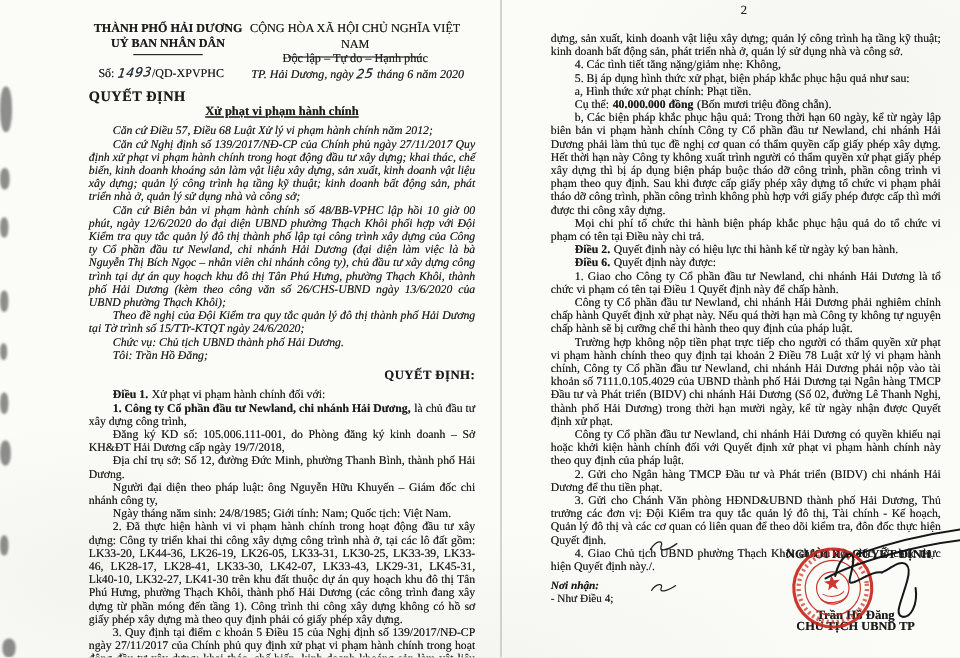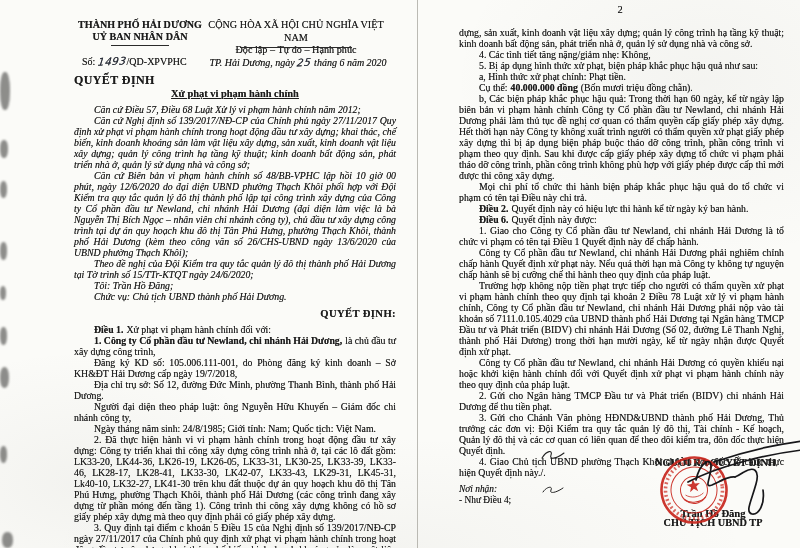--- a/index.html
+++ b/index.html
@@ -35,21 +35,21 @@
         transform:rotate(-3deg) skewX(-10deg);color:#262b38;font-size:10.5px;letter-spacing:.5px;}
   .title1{left:74px;top:73px;width:322px;font-weight:bold;font-size:12px;letter-spacing:.4px;}
   .title2{left:74px;top:88px;width:322px;text-align:center;font-weight:bold;font-size:10.4px;}
   .title2 span{text-decoration:underline;}
   .pageno{left:560px;top:4px;width:120px;text-align:center;font-size:10.5px;}
   
   .leftcol{left:74px;top:104px;width:322px;}
   .rightcol{left:459px;top:27px;width:325px;}
   
   .noinhan{margin-top:6px;font-size:9.4px;line-height:10.6px;width:170px;}
-  .nn-head{font-weight:normal;font-style:italic;text-indent:0 !important;}
+  .nn-head{font-weight:bold;font-style:italic;text-indent:0 !important;}
   .nn-item{text-indent:0 !important;}
   .sign-head{left:633px;top:457px;width:165px;text-align:center;font-weight:bold;font-size:10.3px;z-index:2;}
   .sign-title{left:638px;top:517px;width:150px;text-align:center;font-weight:bold;font-size:10.3px;z-index:2;}
   .sign-name{left:638px;top:508px;width:150px;text-align:center;font-weight:bold;font-size:10.6px;z-index:2;}
   .seal{left:655px;top:452px;z-index:3;opacity:.92;transform:rotate(-7deg);}
   .signature{left:618px;top:428px;z-index:4;}
   .divider{left:417px;top:0;width:1px;height:548px;background:#abaaa2;opacity:.8;}
   .smudge{background:#343432;opacity:.55;border-radius:45%;filter:blur(1px);}
   .squiggle{z-index:2;}
 </style>
@@ -96,22 +96,22 @@
     </div>
 
     <div class="abs title1">QUYẾT ĐỊNH</div>
     <div class="abs title2"><span>Xử phạt vi phạm hành chính</span></div>
 
     <div class="col leftcol">
       <p class="it">Căn cứ Điều 57, Điều 68 Luật Xử lý vi phạm hành chính năm 2012;</p>
       <p class="it">Căn cứ Nghị định số 139/2017/NĐ-CP của Chính phủ ngày 27/11/2017 Quy định xử phạt vi phạm hành chính trong hoạt động đầu tư xây dựng; khai thác, chế biến, kinh doanh khoáng sản làm vật liệu xây dựng, sản xuất, kinh doanh vật liệu xây dựng; quản lý công trình hạ tầng kỹ thuật; kinh doanh bất động sản, phát triển nhà ở, quản lý sử dụng nhà và công sở;</p>
       <p class="it">Căn cứ Biên bản vi phạm hành chính số 48/BB-VPHC lập hồi 10 giờ 00 phút, ngày 12/6/2020 do đại diện UBND phường Thạch Khôi phối hợp với Đội Kiểm tra quy tắc quản lý đô thị thành phố lập tại công trình xây dựng của Công ty Cổ phần đầu tư Newland, chi nhánh Hải Dương (đại diện làm việc là bà Nguyễn Thị Bích Ngọc – nhân viên chi nhánh công ty), chủ đầu tư xây dựng công trình tại dự án quy hoạch khu đô thị Tân Phú Hưng, phường Thạch Khôi, thành phố Hải Dương (kèm theo công văn số 26/CHS-UBND ngày 13/6/2020 của UBND phường Thạch Khôi);</p>
       <p class="it">Theo đề nghị của Đội Kiểm tra quy tắc quản lý đô thị thành phố Hải Dương tại Tờ trình số 15/TTr-KTQT ngày 24/6/2020;</p>
+      <p class="it">Chức vụ: Chủ tịch UBND thành phố Hải Dương.</p>
       <p class="it">Tôi: Trần Hồ Đăng;</p>
-      <p class="it">Chức vụ: Chủ tịch UBND thành phố Hải Dương.</p>
 
       <p class="center b heading2">QUYẾT ĐỊNH:</p>
 
       <p><b class="lead">Điều 1.</b><span>Xử phạt vi phạm hành chính đối với:</span></p>
       <p><b class="lead">1. Công ty Cổ phần đầu tư Newland, chi nhánh Hải Dương,</b><span>là chủ đầu tư xây dựng công trình,</span></p>
       <p>Đăng ký KD số: 105.006.111-001, do Phòng đăng ký kinh doanh – Sở KH&amp;ĐT Hải Dương cấp ngày 19/7/2018,</p>
       <p>Địa chỉ trụ sở: Số 12, đường Đức Minh, phường Thanh Bình, thành phố Hải Dương.</p>
       <p>Người đại diện theo pháp luật: ông Nguyễn Hữu Khuyến – Giám đốc chi nhánh công ty,</p>
       <p>Ngày tháng năm sinh: 24/8/1985; Giới tính: Nam; Quốc tịch: Việt Nam.</p>
       <p>2. Đã thực hiện hành vi vi phạm hành chính trong hoạt động đầu tư xây dựng: Công ty triển khai thi công xây dựng công trình nhà ở, tại các lô đất gồm: LK33-20, LK44-36, LK26-19, LK26-05, LK33-31, LK30-25, LK33-39, LK33-46, LK28-17, LK28-41, LK33-30, LK42-07, LK33-43, LK29-31, LK45-31, Lk40-10, LK32-27, LK41-30 trên khu đất thuộc dự án quy hoạch khu đô thị Tân Phú Hưng, phường Thạch Khôi, thành phố Hải Dương (các công trình đang xây dựng từ phần móng đến tầng 1). Công trình thi công xây dựng không có hồ sơ giấy phép xây dựng mà theo quy định phải có giấy phép xây dựng.</p>

